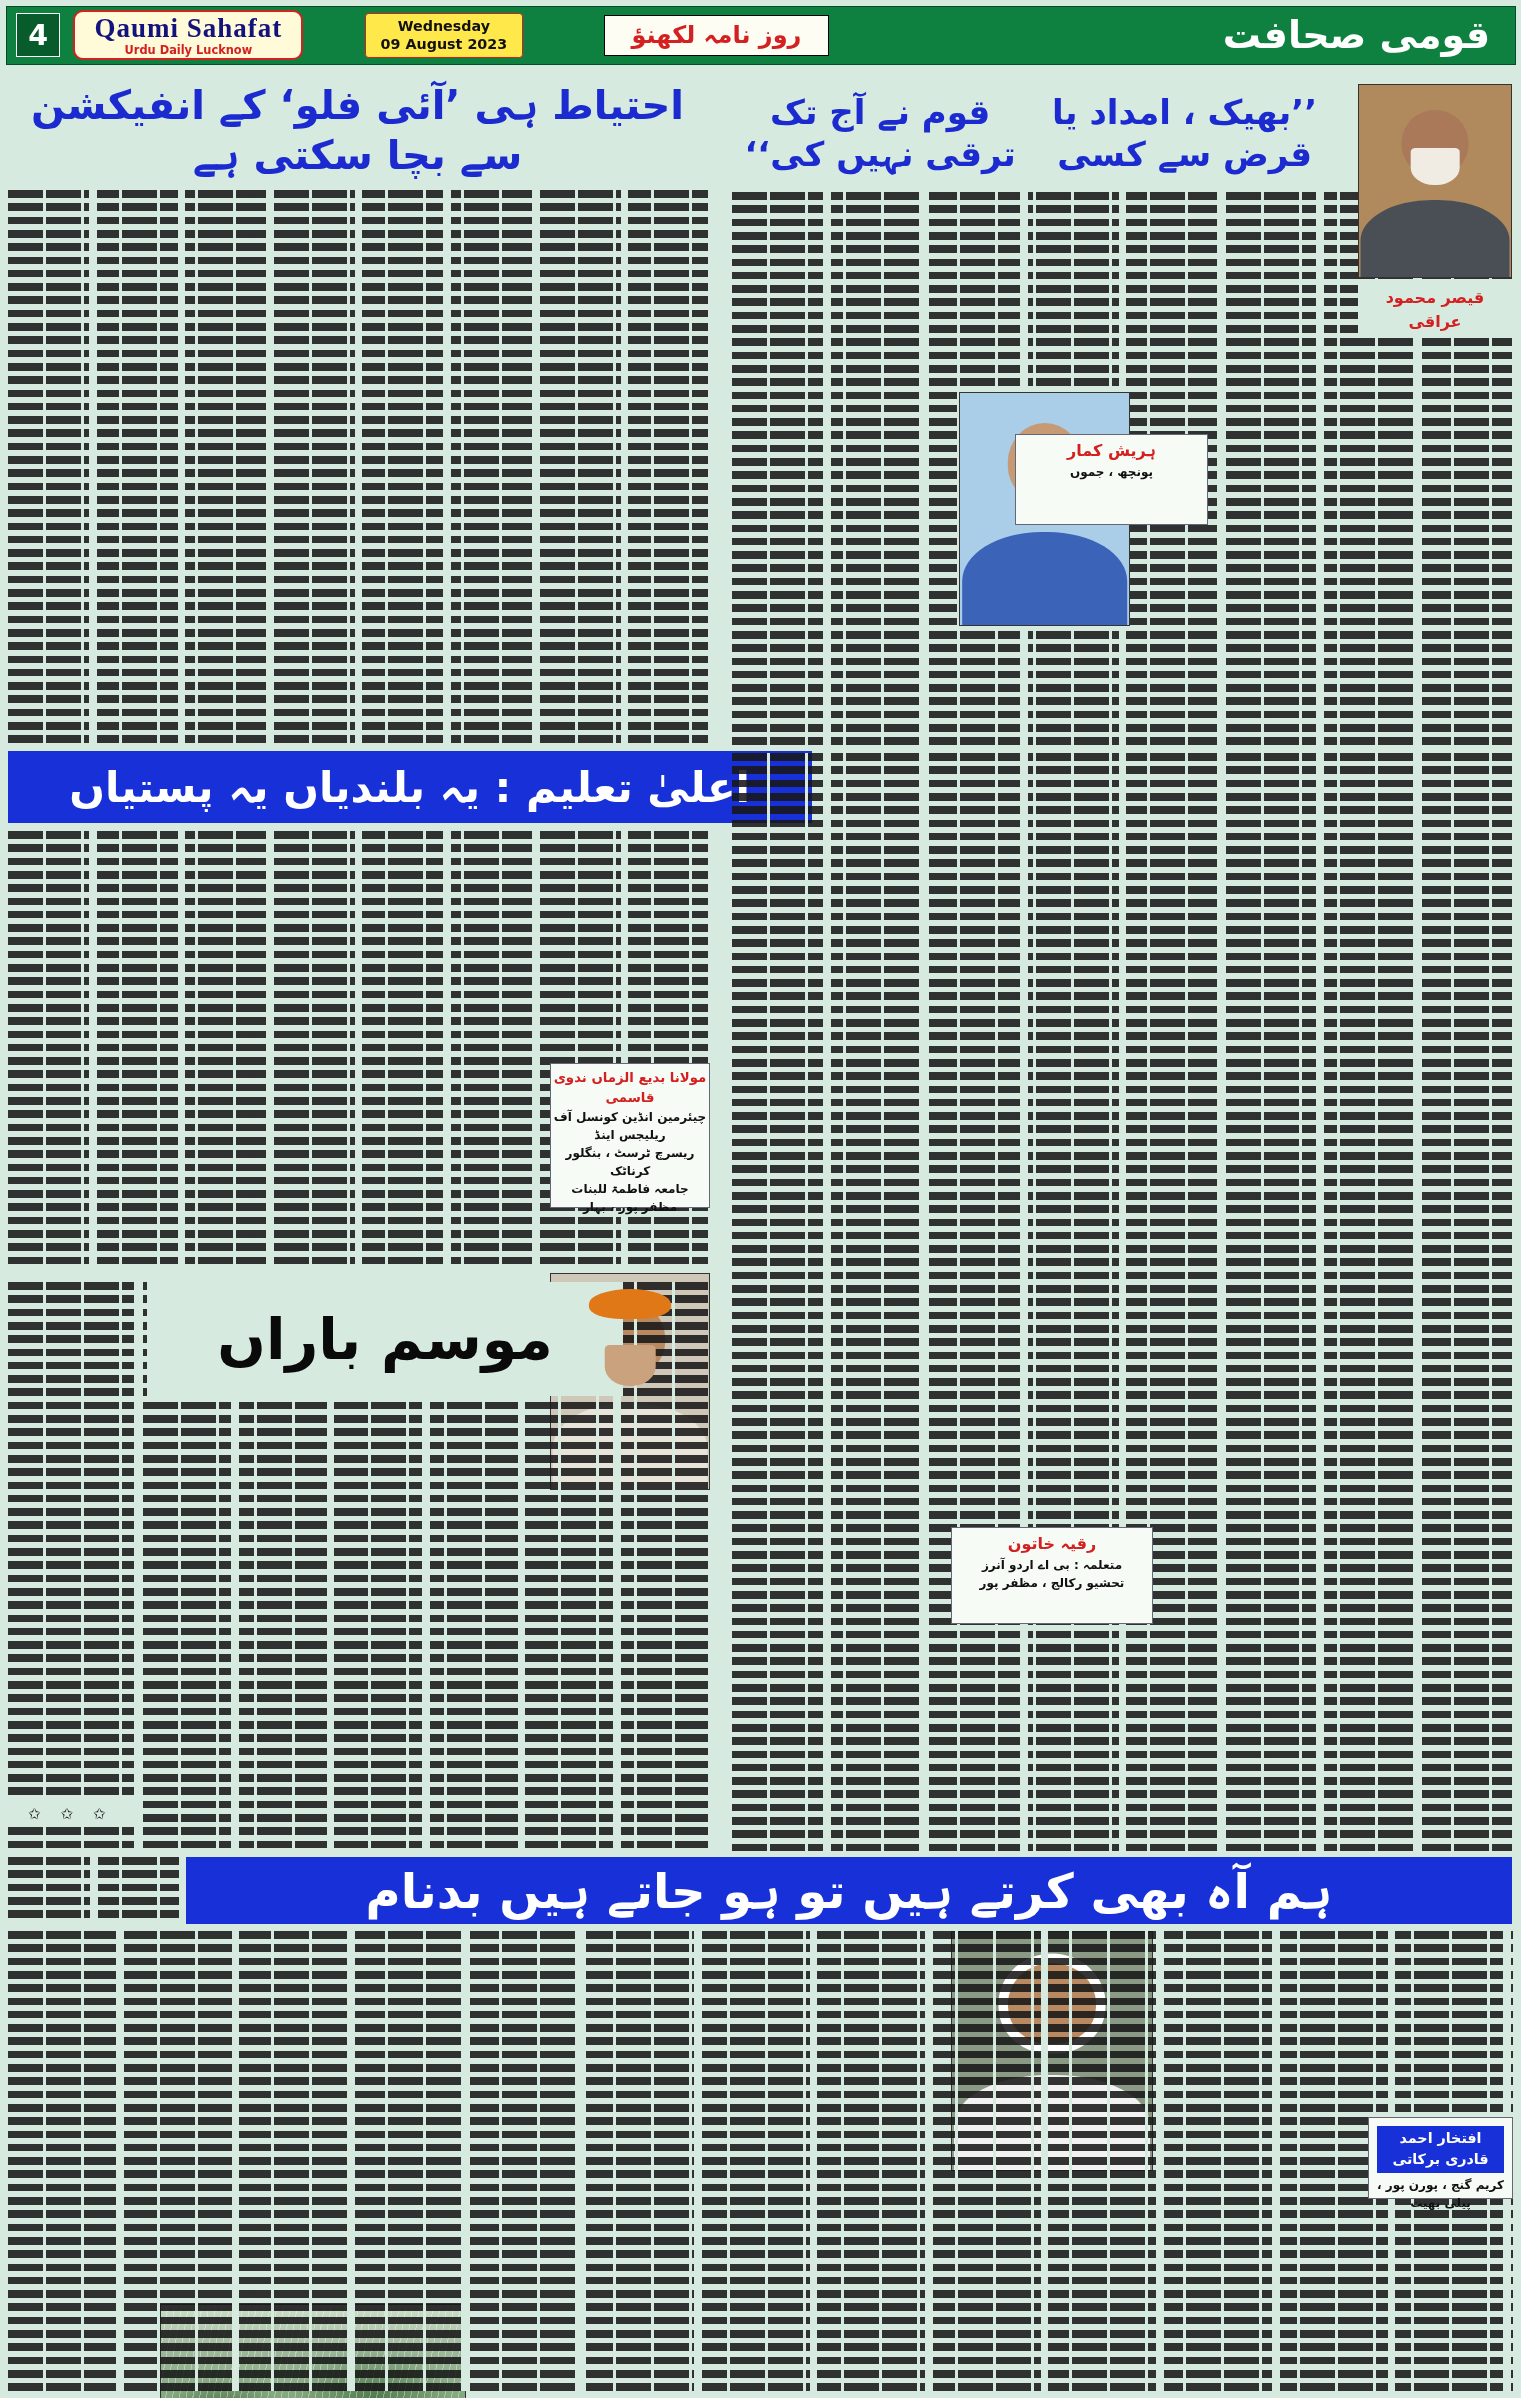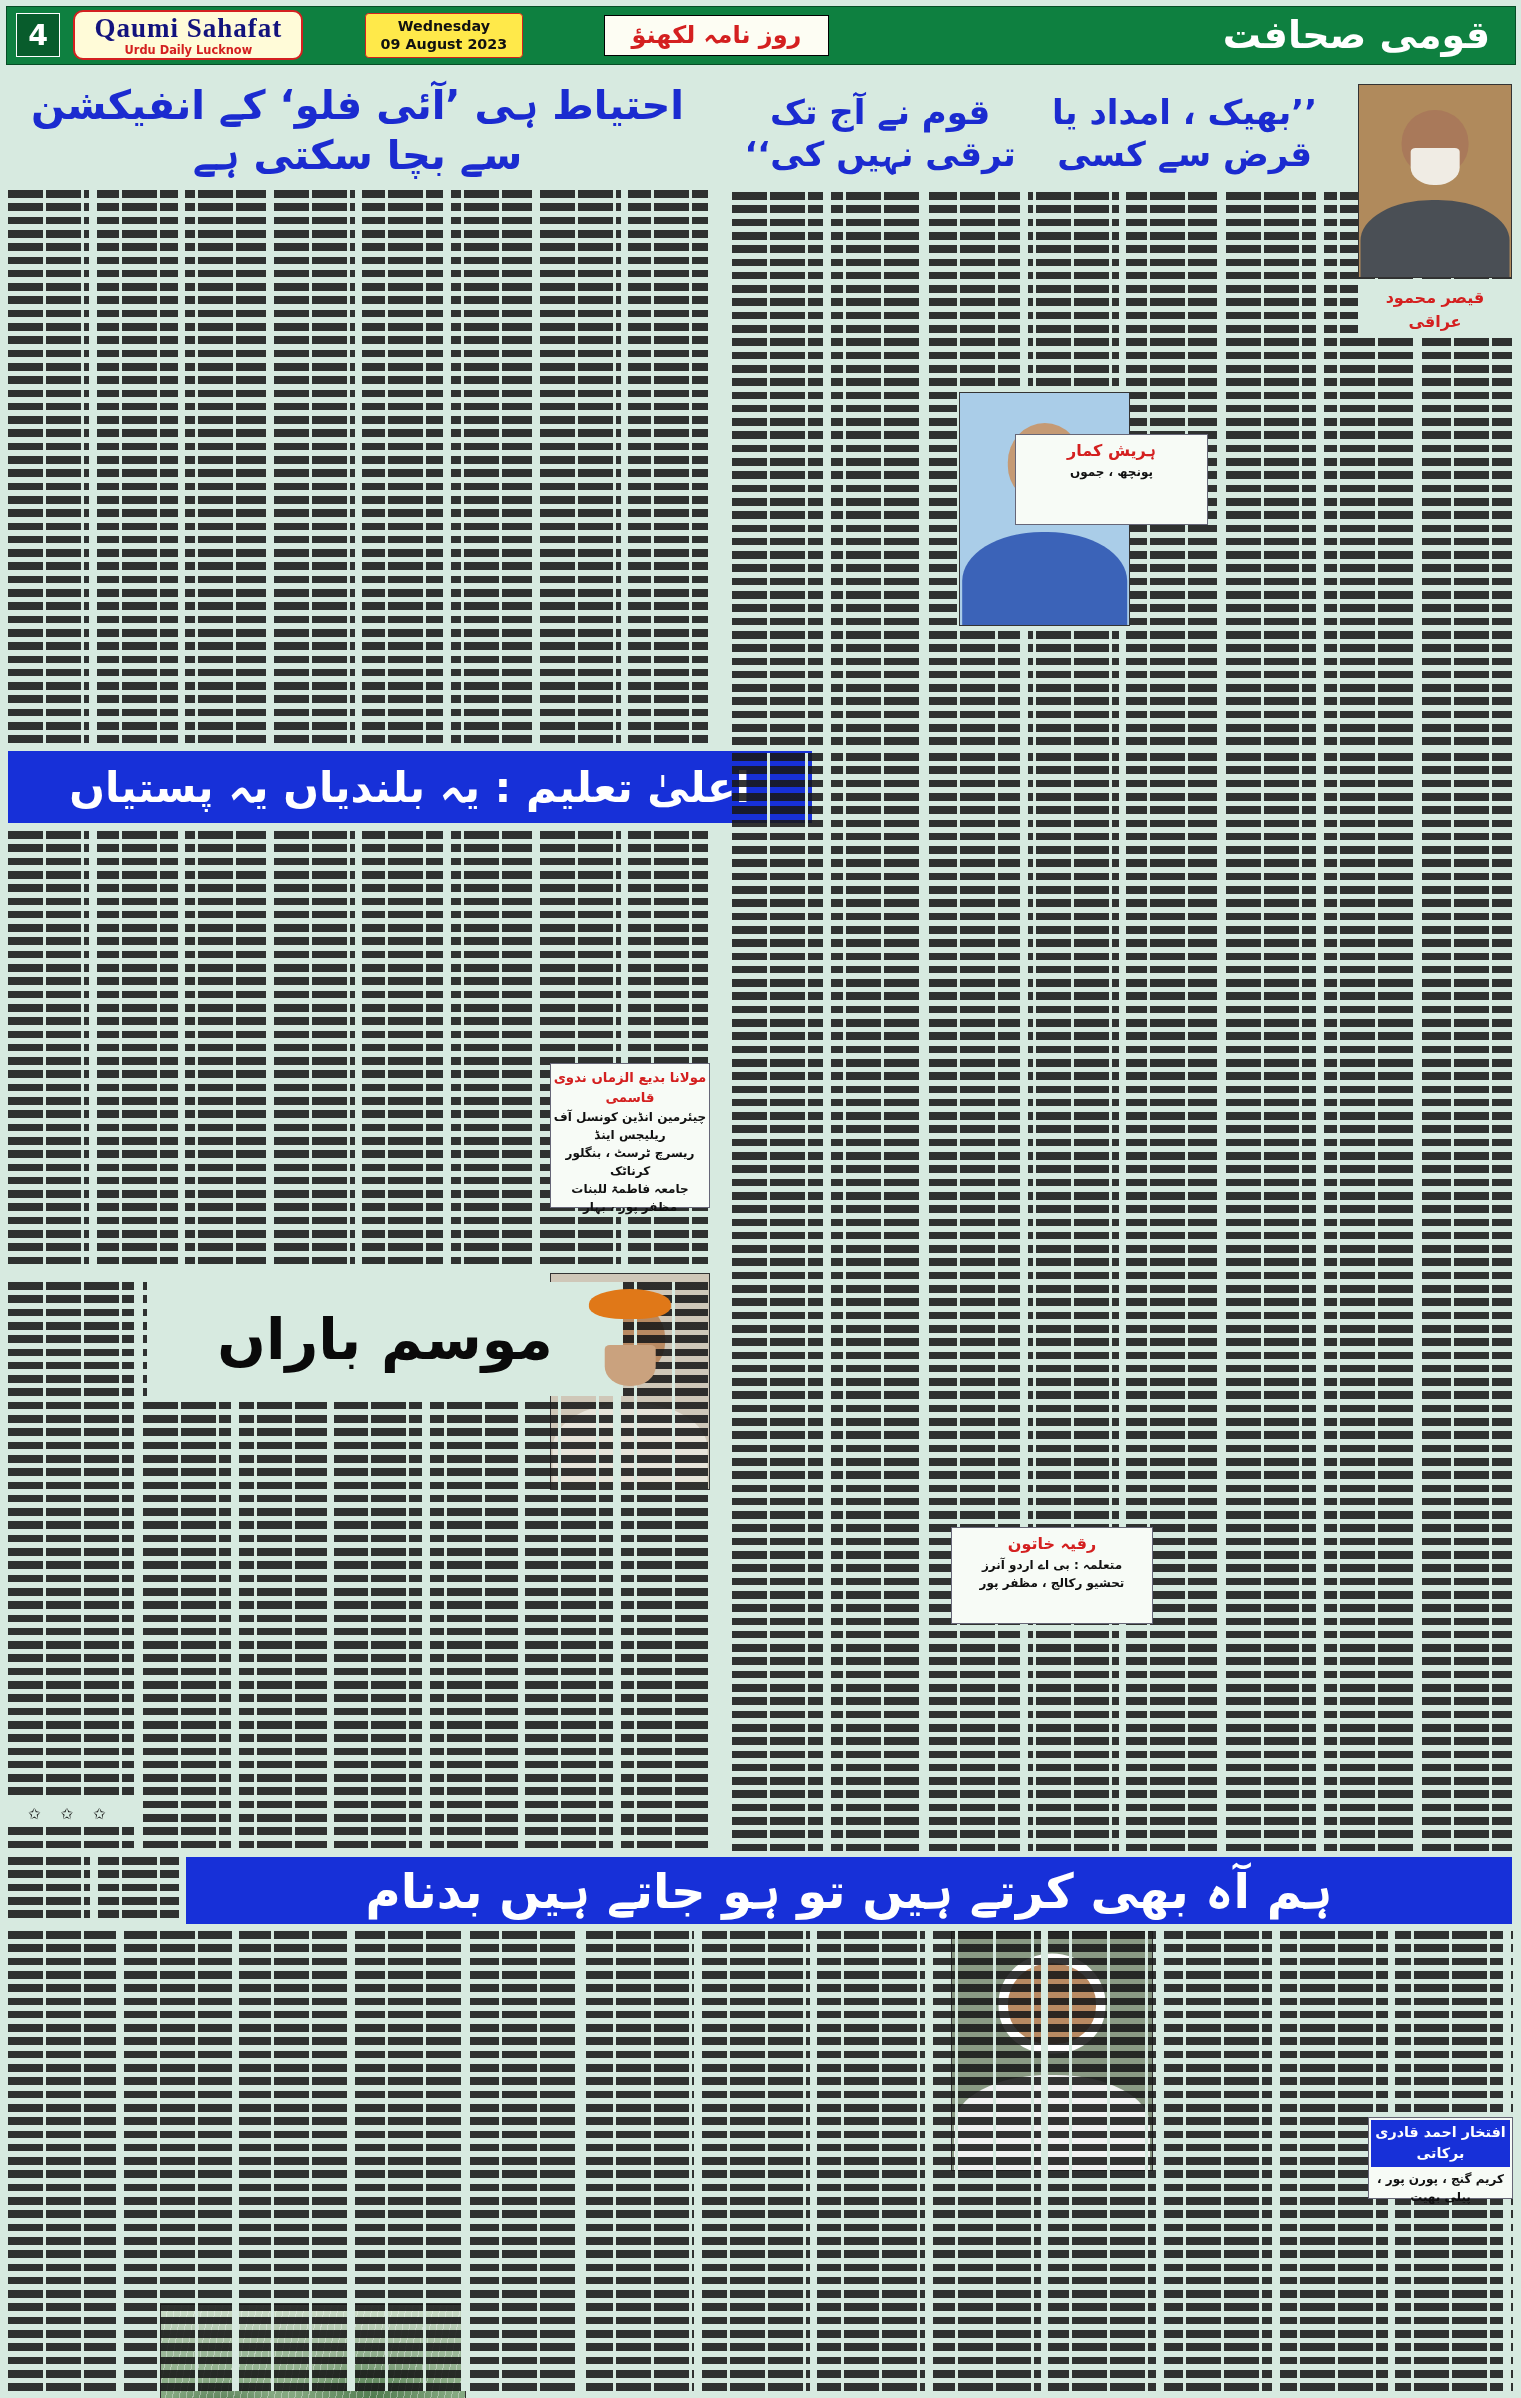--- a/index.html
+++ b/index.html
@@ -142,19 +142,19 @@
   <div class="abs rainphoto" style="left:160px;top:1419px;width:306px;height:373px">
     <span class="foliage"></span>
     <span class="rain"></span>
   </div>
   <div class="abs stars" style="left:7.6px;top:1800px;width:126px;height:27px">✩ ✩ ✩</div>
 
   <div class="abs fill" style="left:7.6px;top:1857px;width:171px;height:67px;--cw:82px;--gw:7.6px"></div>
   <div class="abs banner urdu" style="left:186px;top:1857px;width:1326px;height:67px;font-size:48px">ہم آہ بھی کرتے ہیں تو ہو جاتے ہیں بدنام</div>
   <div class="abs fill" style="left:7.6px;top:1931px;width:1505px;height:460px;--cw:108px;--gw:7.6px"></div>
 
-  <div class="abs caption" style="left:1368px;top:2117px;width:145px;height:82px;padding:2px">
+  <div class="abs caption" style="left:1368px;top:2117px;width:145px;height:82px;padding:8px">
     <div class="name-strip">افتخار احمد قادری برکاتی</div>
     <div class="line" style="padding-top:3.8px">کریم گنج ، پورن پور ، پیلی بھیت</div>
   </div>
 
 </div>
 
 
 </body></html>

